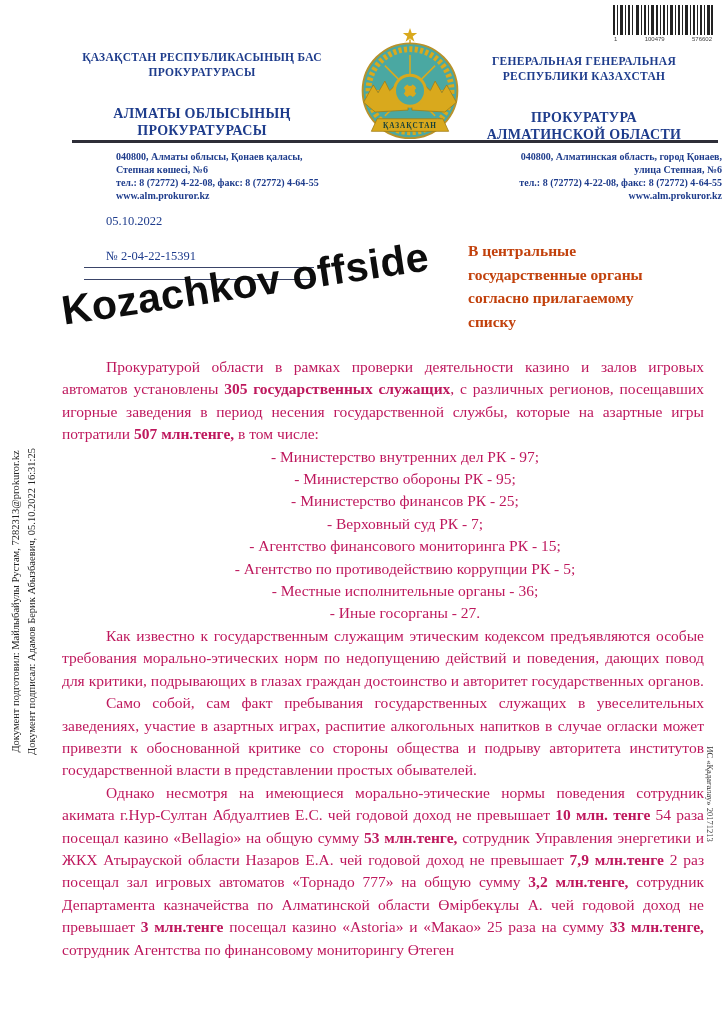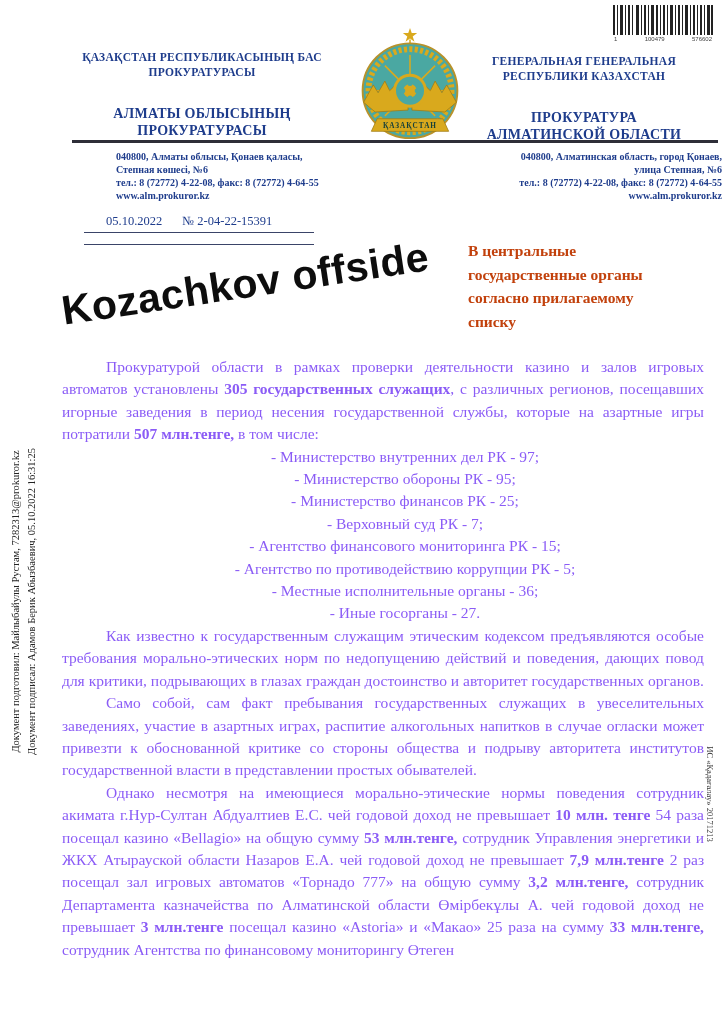--- a/index.html
+++ b/index.html
@@ -25,36 +25,36 @@
   .emblem svg text{font-family:"Liberation Serif",serif;}
 
   .rule{left:72px;top:140px;width:646px;height:3px;background:#2e2e38;}
 
   .addr{color:#1e3c8c;font-weight:bold;font-size:10px;line-height:13px;}
   .addr-left{left:72px;top:150px;width:300px;margin-left:44px;}
   .addr-right{left:452px;top:150px;width:270px;text-align:right;}
 
   
   .ref{left:84px;top:214px;width:230px;color:#1e3c8c;font-size:12.5px;}
-  .ref-text{display:flex;gap:20px;padding-left:22px;white-space:nowrap;}
+  .ref-text{display:flex;gap:20px;padding-left:22px;white-space:nowrap;flex-direction:column;}
   .ref-line1{margin-top:3px;border-top:1.5px solid #3a4468;}
   .ref-line2{margin-top:11px;border-top:1.5px solid #3a4468;}
 
   
   .watermark{left:62px;top:288px;font-family:"Liberation Sans",sans-serif;font-size:41px;
     font-weight:600;color:#0d0d0d;transform:rotate(-8.5deg);transform-origin:0 50%;
     white-space:nowrap;letter-spacing:0.5px;}
 
   
   .addressee{left:468px;top:239px;width:215px;font-weight:bold;font-size:15.5px;
     line-height:23.5px;color:#c2410c;}
 
   
   .body-text{left:62px;top:356px;width:642px;font-size:15.5px;line-height:22.4px;
-    color:#8b5cf6;text-align:justify;}
+    color:#be185d;text-align:justify;}
   .body-text p{margin:0;text-indent:44px;}
   .body-text p.list{text-align:center;}
   .body-text b{font-weight:bold;}
 
   
   .sig{left:-192px;top:586px;width:430px;transform:rotate(-90deg);transform-origin:center;
     font-size:10.5px;line-height:15.5px;color:#222;text-align:center;white-space:nowrap;}
   .stamp-right{left:645px;top:789px;width:130px;transform:rotate(90deg);transform-origin:center;
     font-size:8.5px;color:#333;text-align:center;white-space:nowrap;}
 </style>

